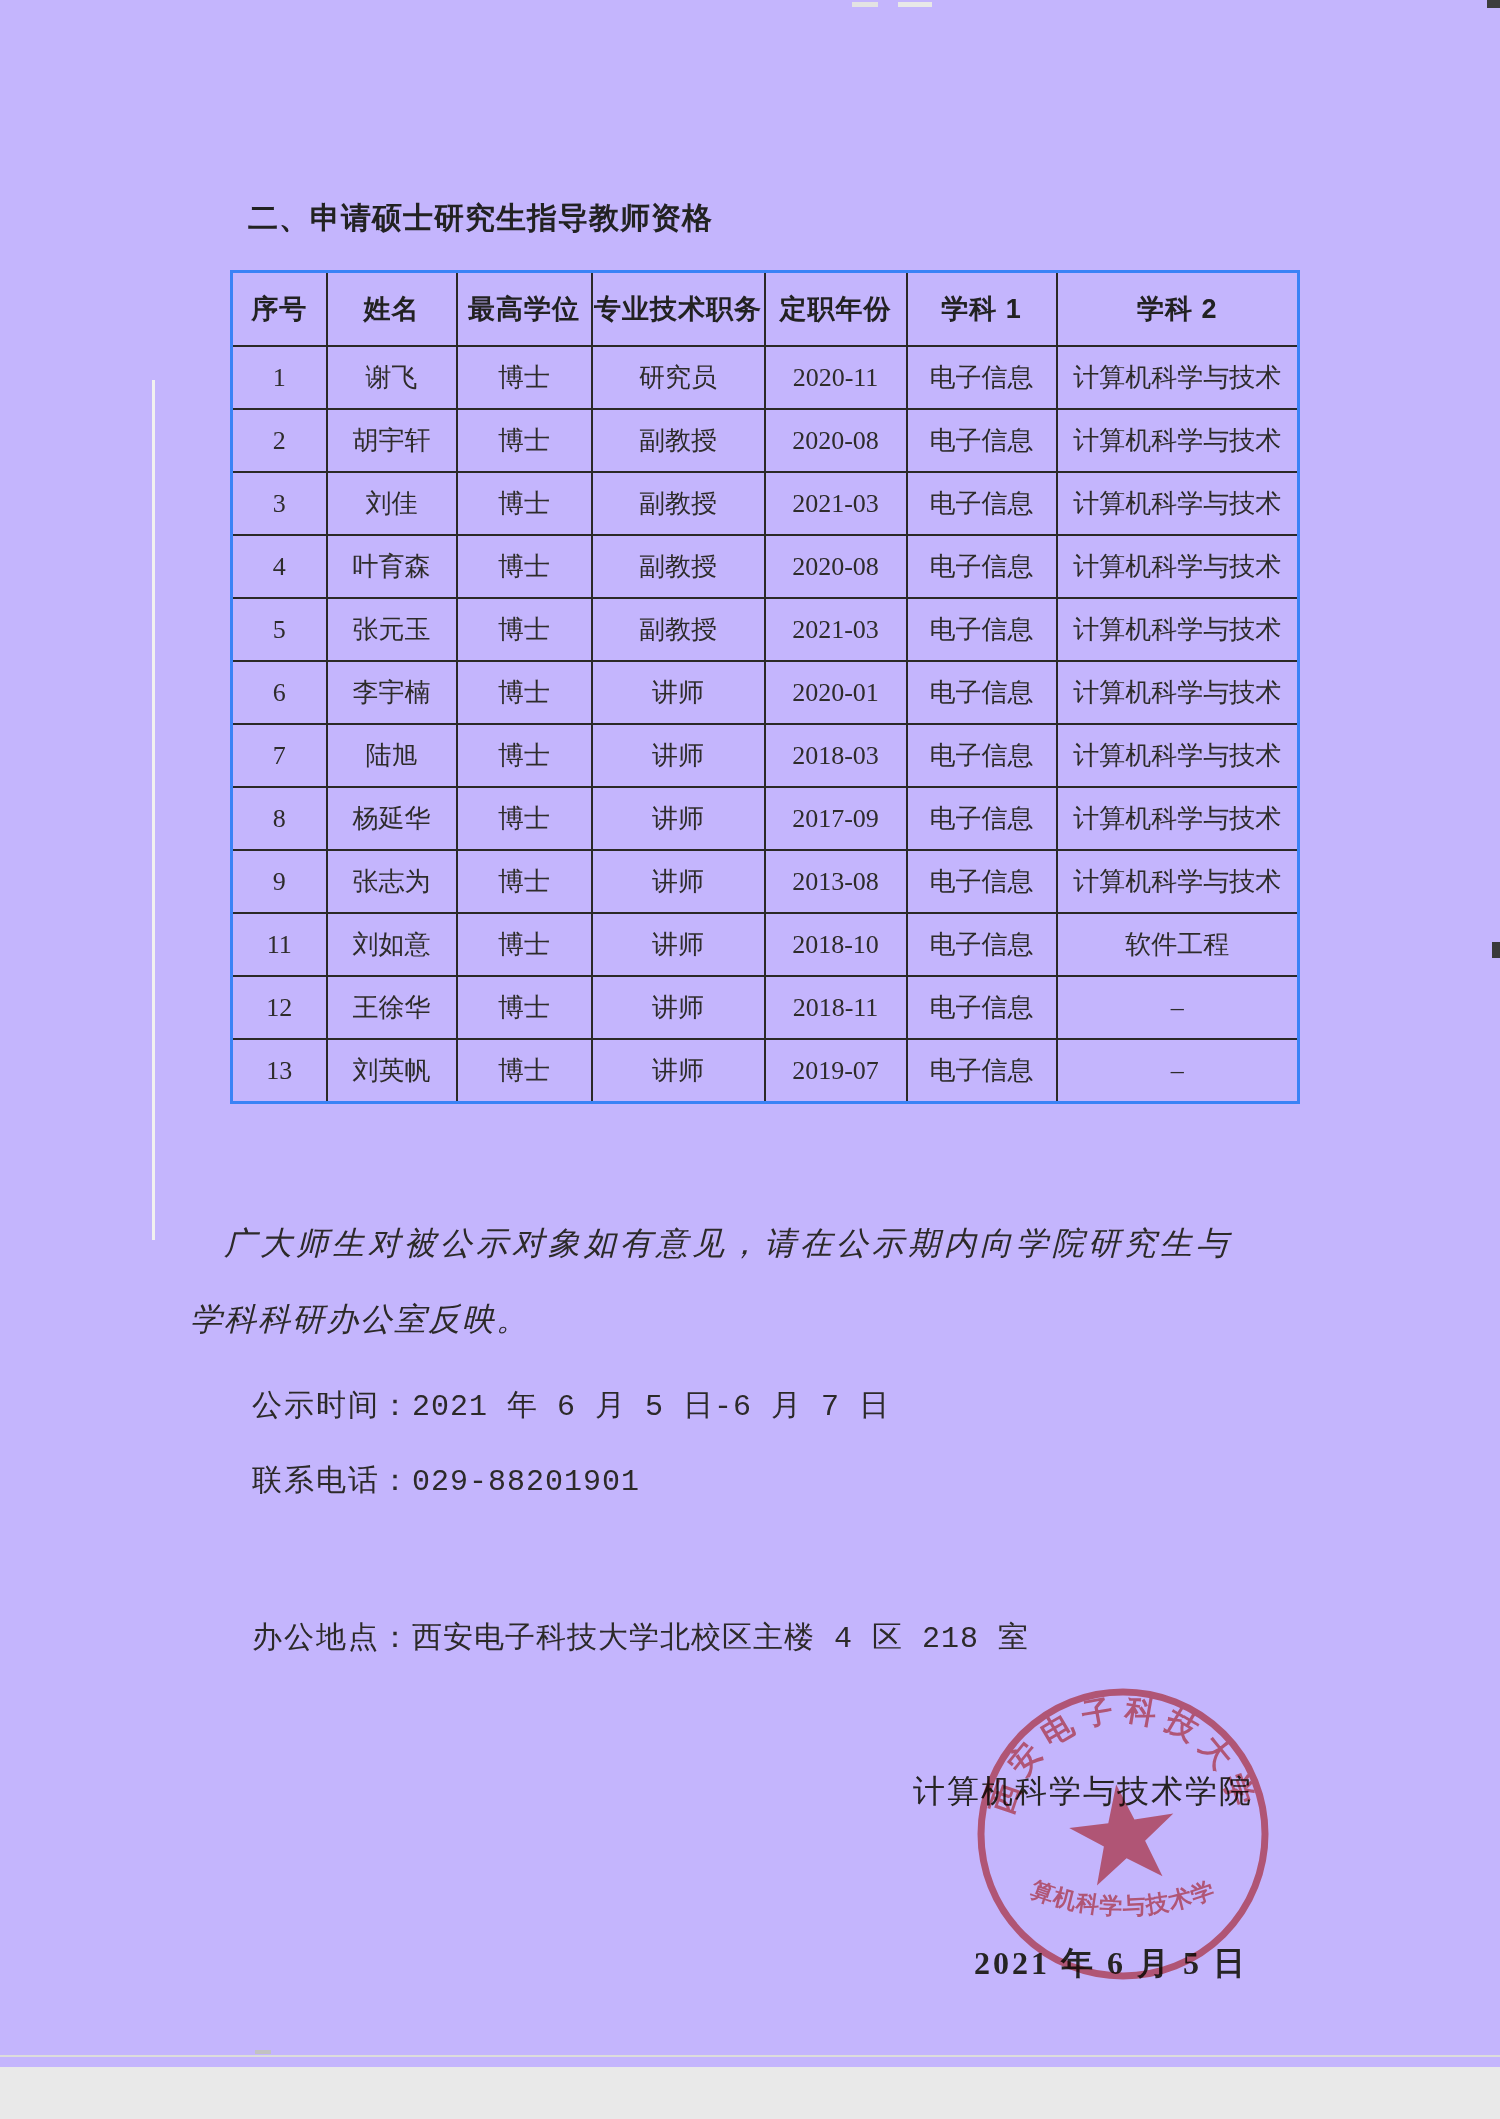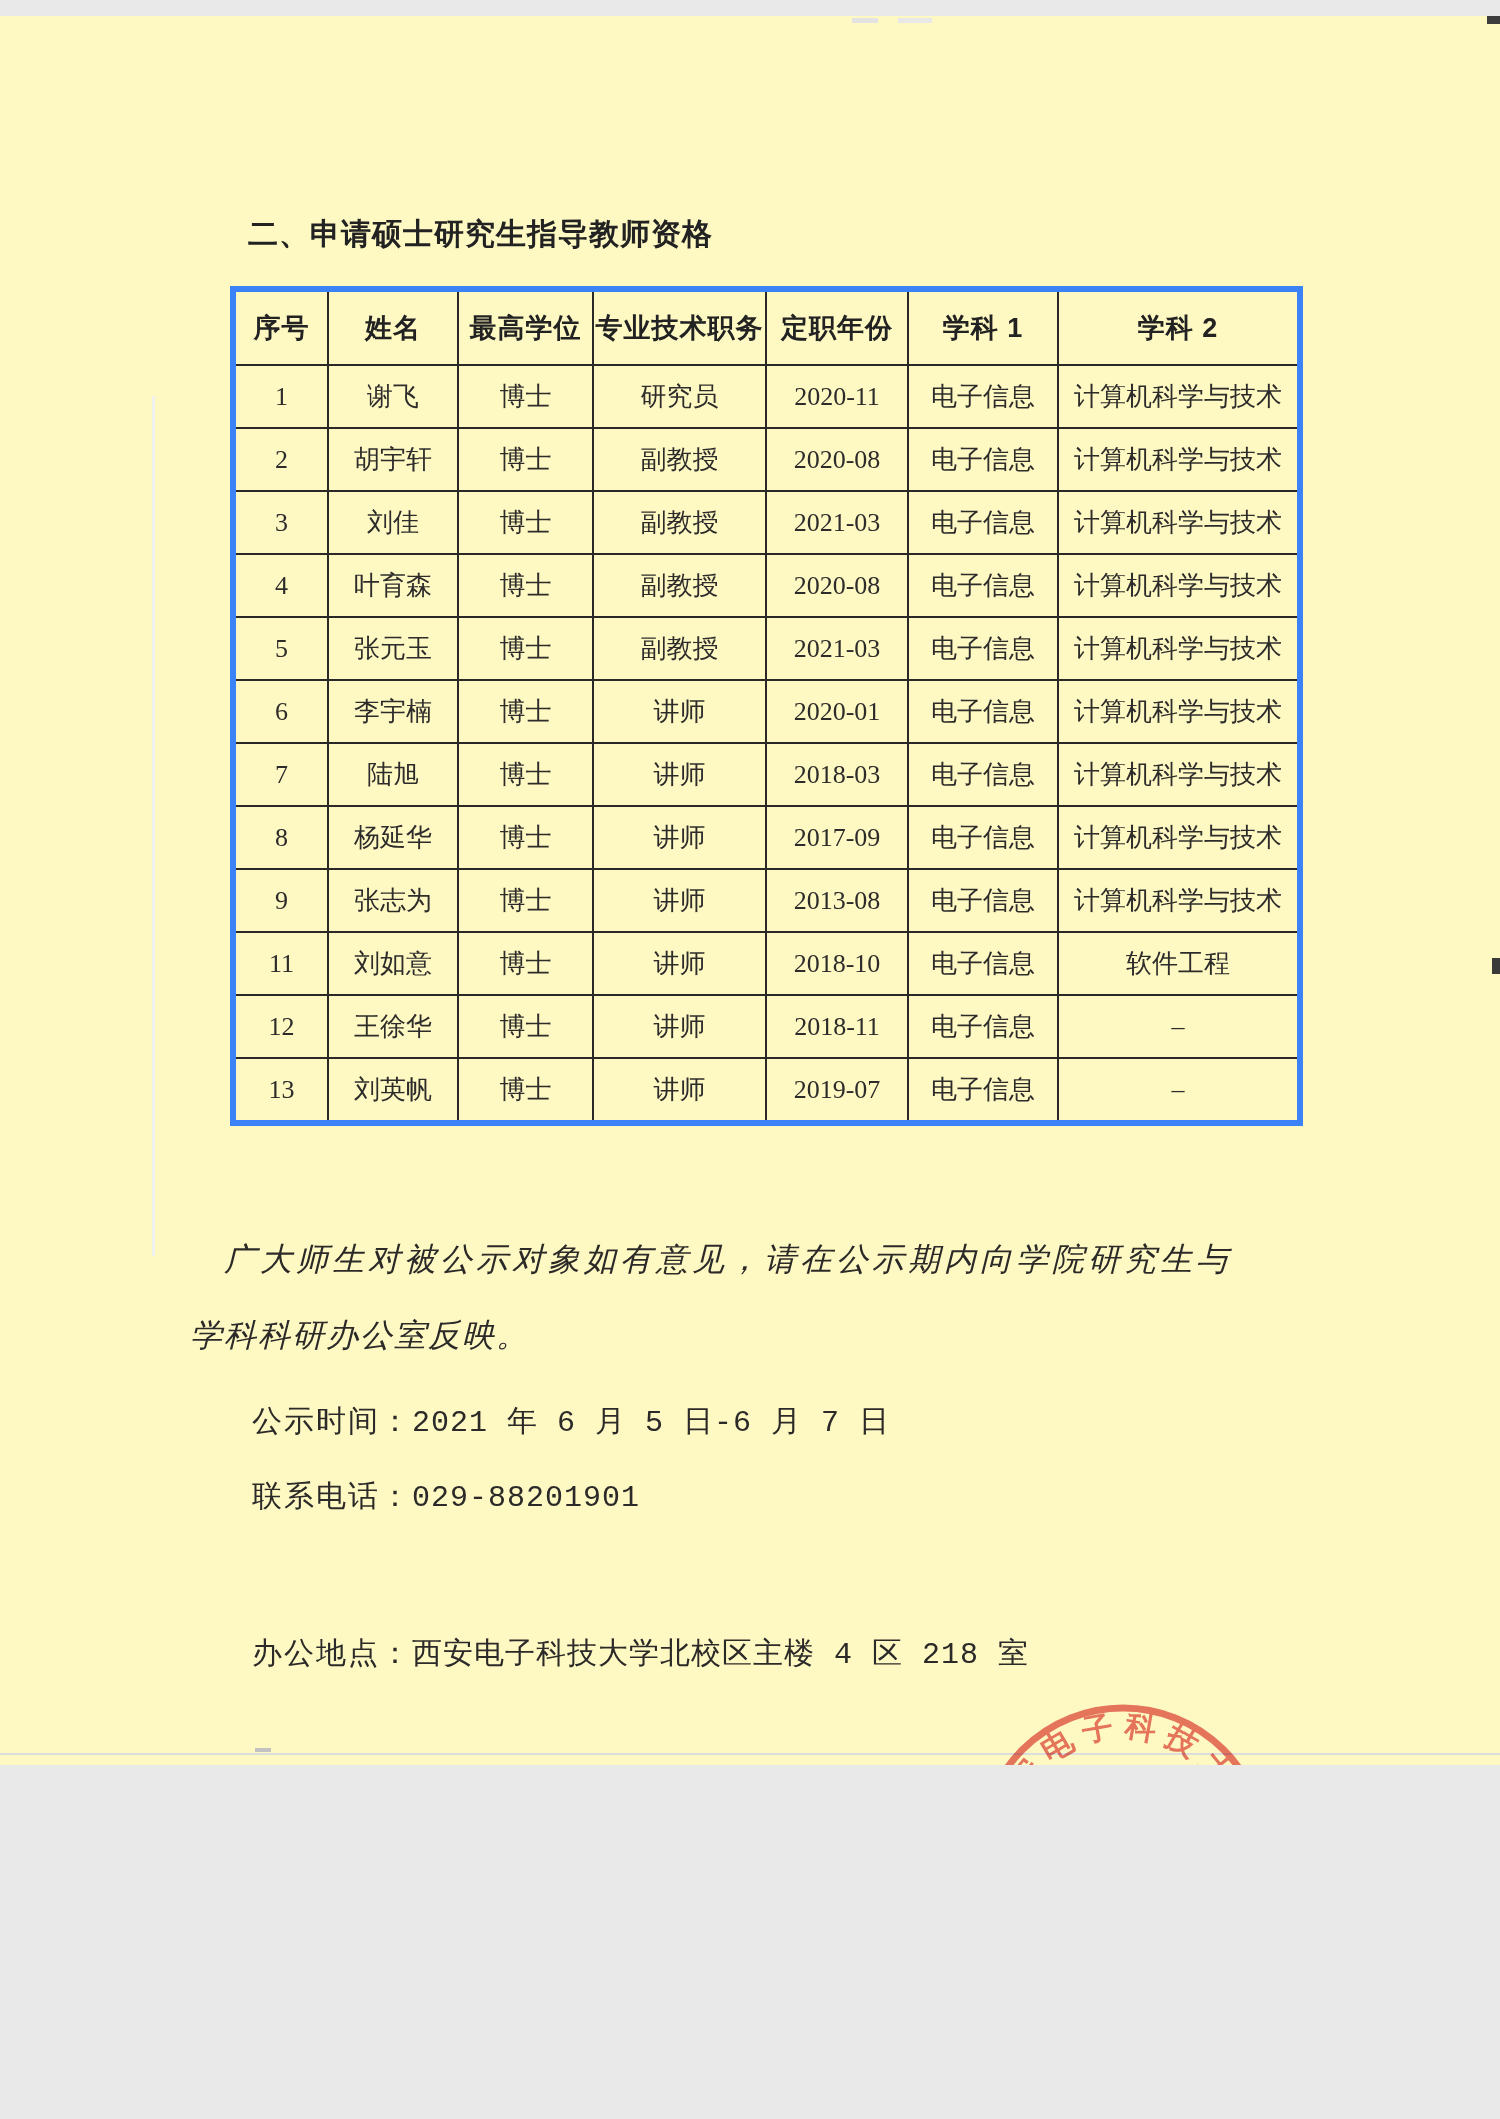--- a/index.html
+++ b/index.html
@@ -1,20 +1,20 @@
 <!DOCTYPE html>
 <html><head>
 <meta charset="utf-8">
 <style>
   html,body{margin:0;padding:0;background:#e9e9e9;}
   .page{
     position:relative;
-    width:1500px;height:1749px;
-    margin:16px auto;
-    background:#fef9c3;
+    width:1500px;height:2067px;
+    margin:0 auto;
+    background:#c4b5fd;
     overflow:hidden;
     font-family:"Liberation Serif", serif;
     color:#2e2c2b;
   }
   
   .artifact{position:absolute;}
   .mark-top-right{top:0;right:0;width:13px;height:8px;background:#3d3d3d;}
   .mark-top-faint1{top:2px;left:852px;width:26px;height:5px;background:#e3e3e3;}
   .mark-top-faint2{top:2px;left:898px;width:34px;height:5px;background:#e8e8e8;}
   .mark-right-edge{top:942px;right:0;width:8px;height:16px;background:#3a3a3a;}
@@ -25,21 +25,21 @@
   .section-title{
     position:absolute;top:198px;left:248px;
     font-family:"Liberation Sans", sans-serif;
     font-weight:700;font-size:30px;letter-spacing:1px;
     color:#222;
   }
   table.supervisors{
     position:absolute;top:270px;left:230px;
     width:1067px;
     border-collapse:collapse;table-layout:fixed;
-    border:6px solid #3b82f6;
+    border:3px solid #3b82f6;
   }
   table.supervisors th, table.supervisors td{
     border:2px solid #2b2927;
     text-align:center;vertical-align:middle;
     padding:0;
   }
   table.supervisors th{
     height:72px;
     font-family:"Liberation Sans", sans-serif;
     font-weight:700;font-size:27px;color:#222;

